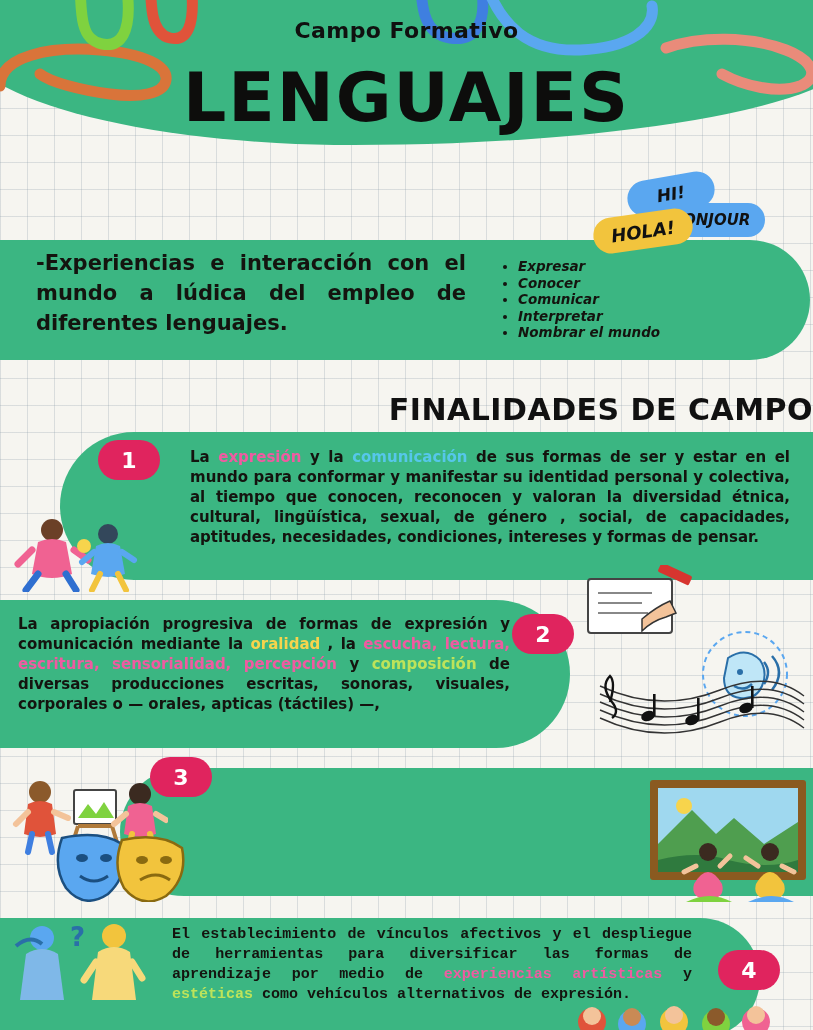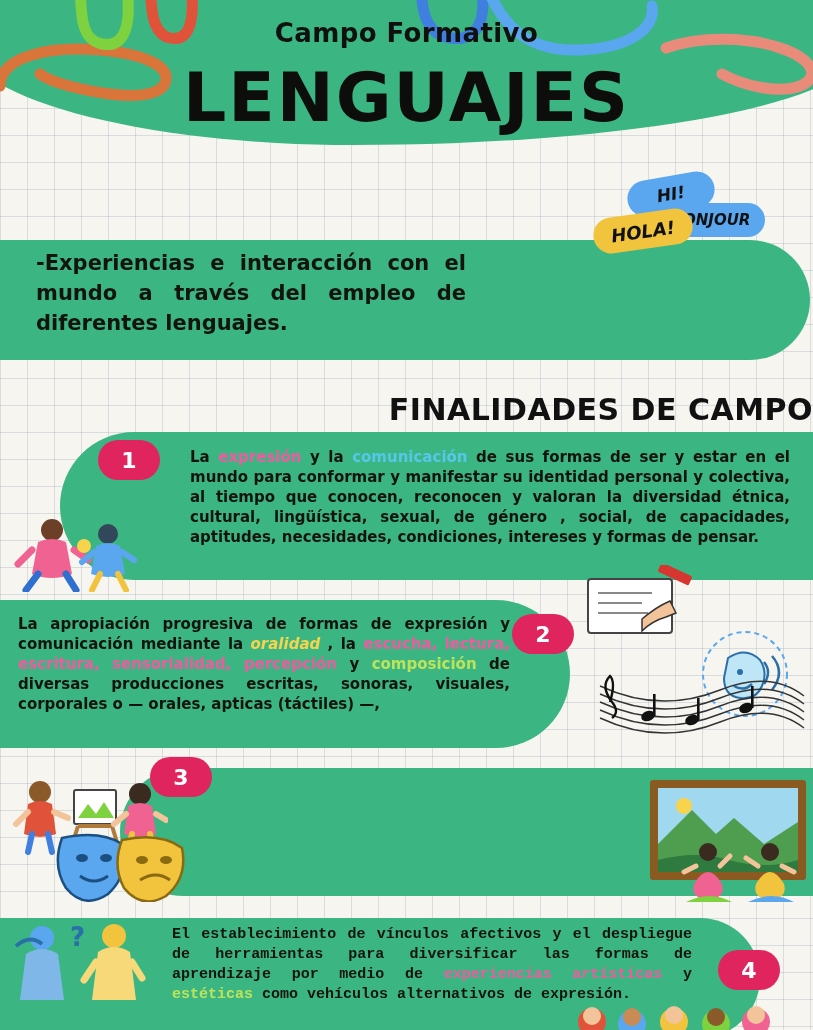--- a/index.html
+++ b/index.html
@@ -25,21 +25,21 @@
   .header-blob{
     position:absolute;left:-40px;top:-70px;
     width:900px;height:215px;
     background:#3bb682;
     border-radius:0 0 58% 45% / 0 0 46% 52%;
     z-index:2;
   }
   .header-title-small{
     position:absolute;z-index:6;left:0;right:0;top:18px;
     text-align:center;
-    font-size:26px;font-weight:700;color:#10100f;
+    font-size:22px;font-weight:700;color:#10100f;
     letter-spacing:.4px;
     font-family:"DejaVu Sans", sans-serif;
   }
   .header-title-big{
     position:absolute;z-index:6;left:0;right:0;top:58px;
     text-align:center;
     font-size:68px;font-weight:bold;color:#0d0d0c;
     letter-spacing:2px;
     font-family:"DejaVu Sans", sans-serif;
   }
@@ -113,21 +113,21 @@
     position:absolute;z-index:6;color:#14140f;
     font-size:15px;font-weight:bold;line-height:20px;text-align:justify;
   }
   .t1{left:190px;top:447px;width:600px;}
   .t2{left:18px;top:614px;width:492px;}
   .t3{left:228px;top:786px;width:410px;}
   .t4{left:172px;top:925px;width:520px;font-family:Liberation Mono, monospace;}
 
   .hl-pink{color:#ef5ba1;}
   .hl-blue{color:#56c7ea;}
-  .hl-yellow{color:#f7d44c;font-style:italic;}
+  .hl-yellow{color:#f7d44c;}
   .hl-lime{color:#bde35a;}
 
   
   .art{position:absolute;z-index:7;}
   .art svg{display:block;}
 </style>
 </head>
 <body>
 
 <div id="page">
@@ -167,21 +167,28 @@
 
   <div class="header-title-small">Campo Formativo</div>
   <div class="header-title-big">LENGUAJES</div>
 
 
   <div class="bubble bubble-hii">HI!</div>
   <div class="bubble bubble-bonjour">BONJOUR</div>
   <div class="bubble bubble-hola">HOLA!</div>
 
   <div class="objeto-blob"></div>
-  <div class="objeto-text">-Experiencias e interacción con el mundo a través del empleo de diferentes lenguajes.</div>
+  <div class="objeto-text">-Experiencias e interacción con el mundo a lúdica del empleo de diferentes lenguajes.</div>
+  <ul class="objeto-list">
+    <li>Expresar</li>
+    <li>Conocer</li>
+    <li>Comunicar</li>
+    <li>Interpretar</li>
+    <li>Nombrar el mundo</li>
+  </ul>
 
   <div class="h2-final">FINALIDADES DE CAMPO</div>
 
   <div class="blob blob-1"></div>
   <div class="num-badge num-1">1</div>
   <div class="item-text t1"><span>La </span><span class="hl-pink">expresión</span><span> y la </span><span class="hl-blue">comunicación</span><span> de sus formas de ser y estar en el mundo para conformar y manifestar su identidad personal y colectiva, al tiempo que conocen, reconocen y valoran la diversidad étnica, cultural, lingüística, sexual, de género , social, de capacidades, aptitudes, necesidades, condiciones, intereses y formas de pensar.</span></div>
 
   <div class="blob blob-2"></div>
   <div class="num-badge num-2">2</div>
   <div class="item-text t2"><span>La apropiación progresiva de formas de expresión y comunicación mediante la </span><span class="hl-yellow">oralidad</span><span> , la </span><span class="hl-pink">escucha, lectura, escritura, sensorialidad, percepción</span><span> y </span><span class="hl-lime">composición</span><span> de diversas producciones escritas, sonoras, visuales, corporales o — orales, apticas (táctiles) —,</span></div>

